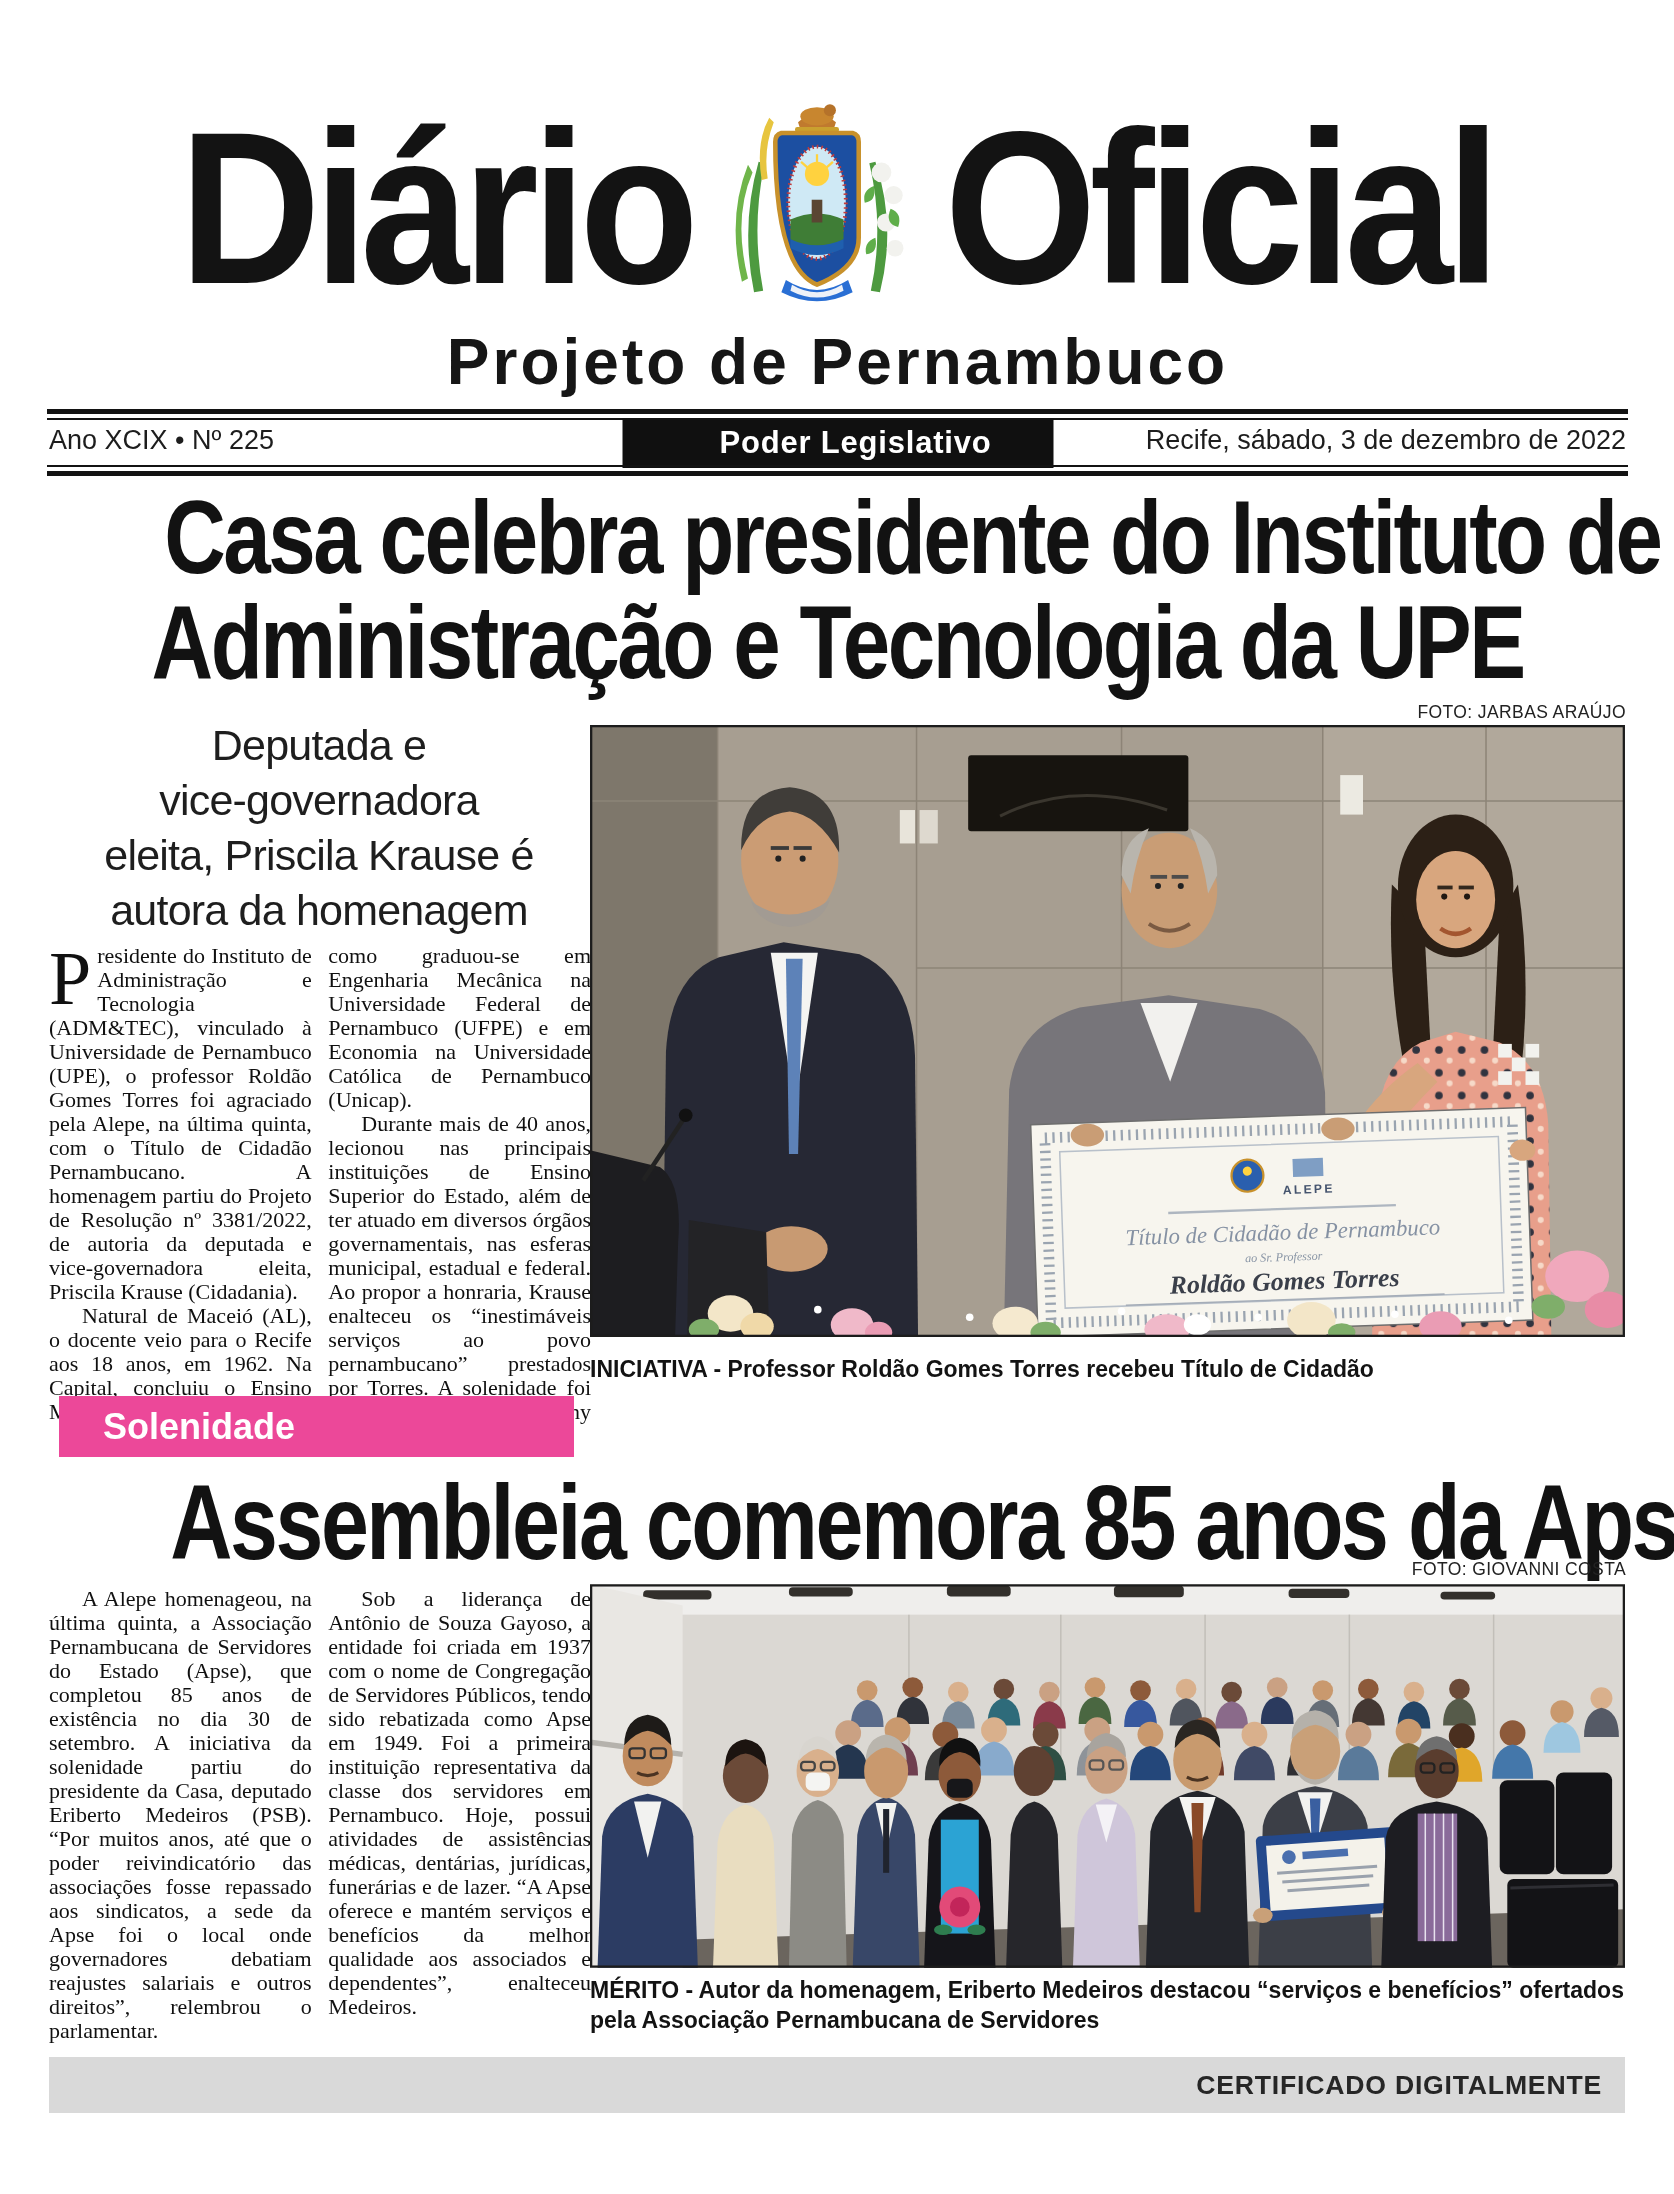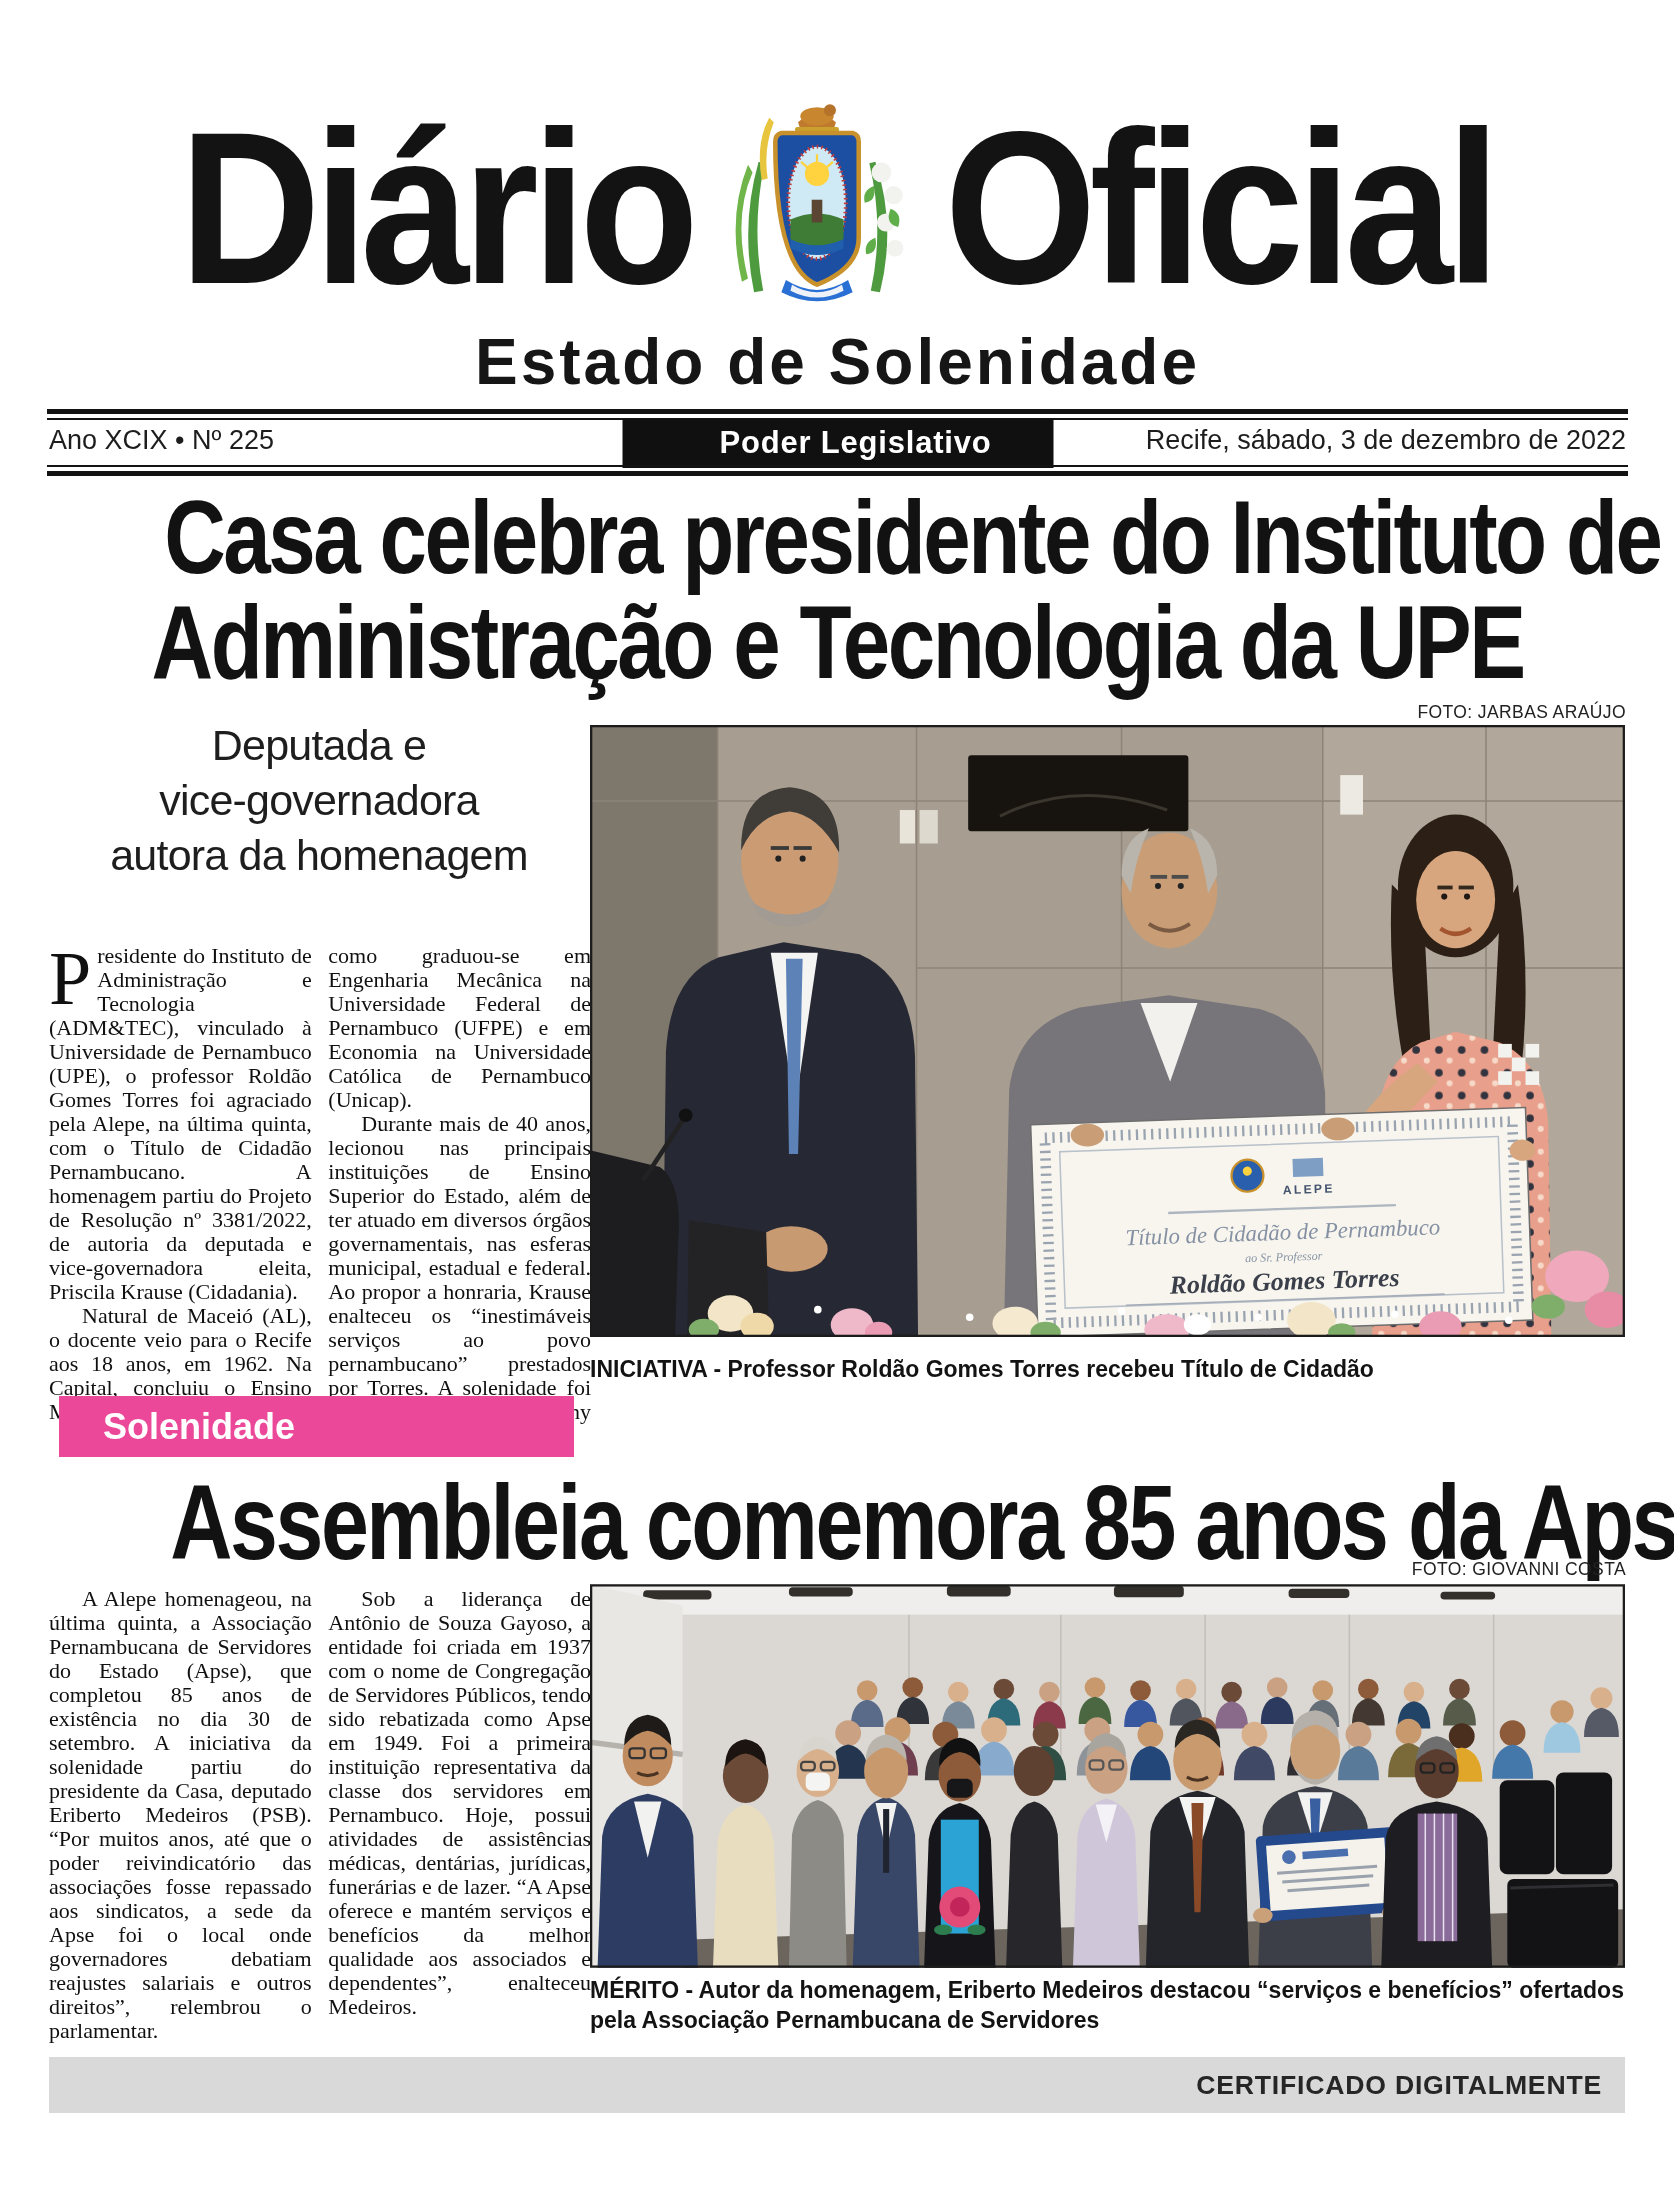--- a/index.html
+++ b/index.html
@@ -99,40 +99,41 @@
       </g>
       <path d="M86,172 Q121,156 156,172 L156,198 Q121,220 86,198 Z" fill="#3f7d36"></path>
       <rect x="114" y="146" width="14" height="30" fill="#5a4632"></rect>
       <path d="M86,198 Q121,214 156,198 L156,210 Q121,228 86,210 Z" fill="#1f5fae"></path>
 
       <path d="M80,252 Q121,278 162,252 L168,268 Q121,292 74,268 Z" fill="#2a6fd4"></path>
       <path d="M88,258 Q121,278 154,258 L156,266 Q121,284 86,266 Z" fill="#eef2f8"></path>
     </svg>
     <span class="masthead-word"><span class="cx9">Oficial</span></span>
   </div>
-  <div class="abs masthead-sub">Estado de Solenidade</div>
+  <div class="abs masthead-sub">Projeto de Pernambuco</div>
 
   <div class="abs rule" style="top:409px;height:5.3px;"></div>
   <div class="abs rule" style="top:418px;height:1.5px;"></div>
   <div class="abs info-left">Ano XCIX • Nº 225</div>
   <div class="abs badge">Poder Legislativo</div>
   <div class="abs info-right">Recife, sábado, 3 de dezembro de 2022</div>
   <div class="abs rule" style="top:465px;height:1.5px;"></div>
   <div class="abs rule" style="top:471px;height:5.3px;"></div>
 
   <div class="abs headline1">
     <div><span class="cx">Casa celebra presidente do Instituto de</span></div>
     <div><span class="cx">Administração e Tecnologia da UPE</span></div>
   </div>
 
   <div class="abs photo-credit credit1">FOTO: JARBAS ARAÚJO</div>
 
   <div class="abs subhead">
     <div>Deputada e</div>
     <div>vice-governadora</div>
+    <div>eleita, Priscila Krause é</div>
     <div>autora da homenagem</div>
   </div>
 
   <div class="abs cols cols1">
     <div class="col">
       <p><span class="dropcap">P</span><span>residente do Instituto de Administração e Tecnologia (ADM&amp;TEC), vinculado à Universidade de Pernambuco (UPE), o professor Roldão Gomes Torres foi agraciado pela Alepe, na última quinta, com o Título de Cidadão Pernambucano. A homenagem partiu do Projeto de Resolução nº 3381/2022, de autoria da deputada e vice-governadora eleita, Priscila Krause (Cidadania).</span></p>
       <p class="ind">Natural de Maceió (AL), o docente veio para o Recife aos 18 anos, em 1962. Na Capital, concluiu o Ensino Médio, bem</p>
     </div>
     <div class="col">
       <p>como graduou-se em Engenharia Mecânica na Universidade Federal de Pernambuco (UFPE) e em Economia na Universidade Católica de Pernambuco (Unicap).</p>

